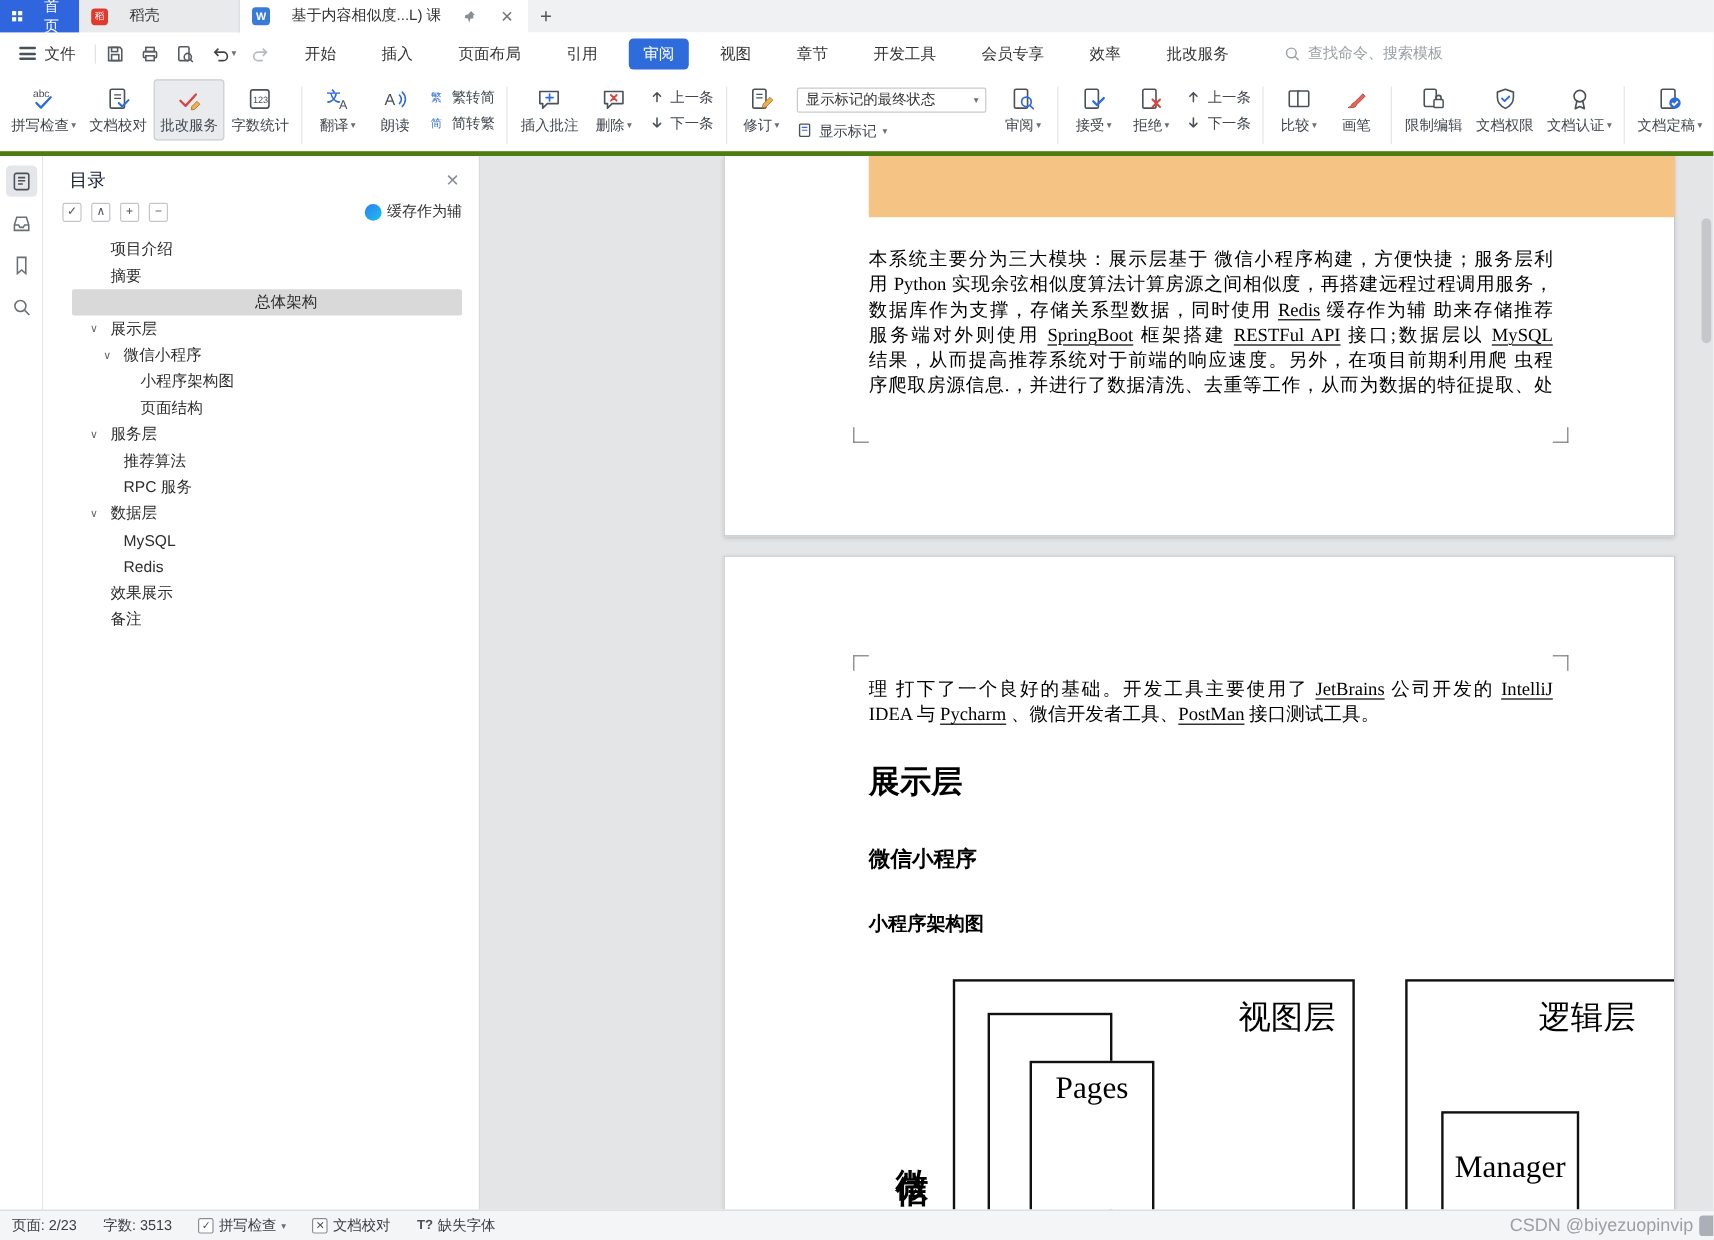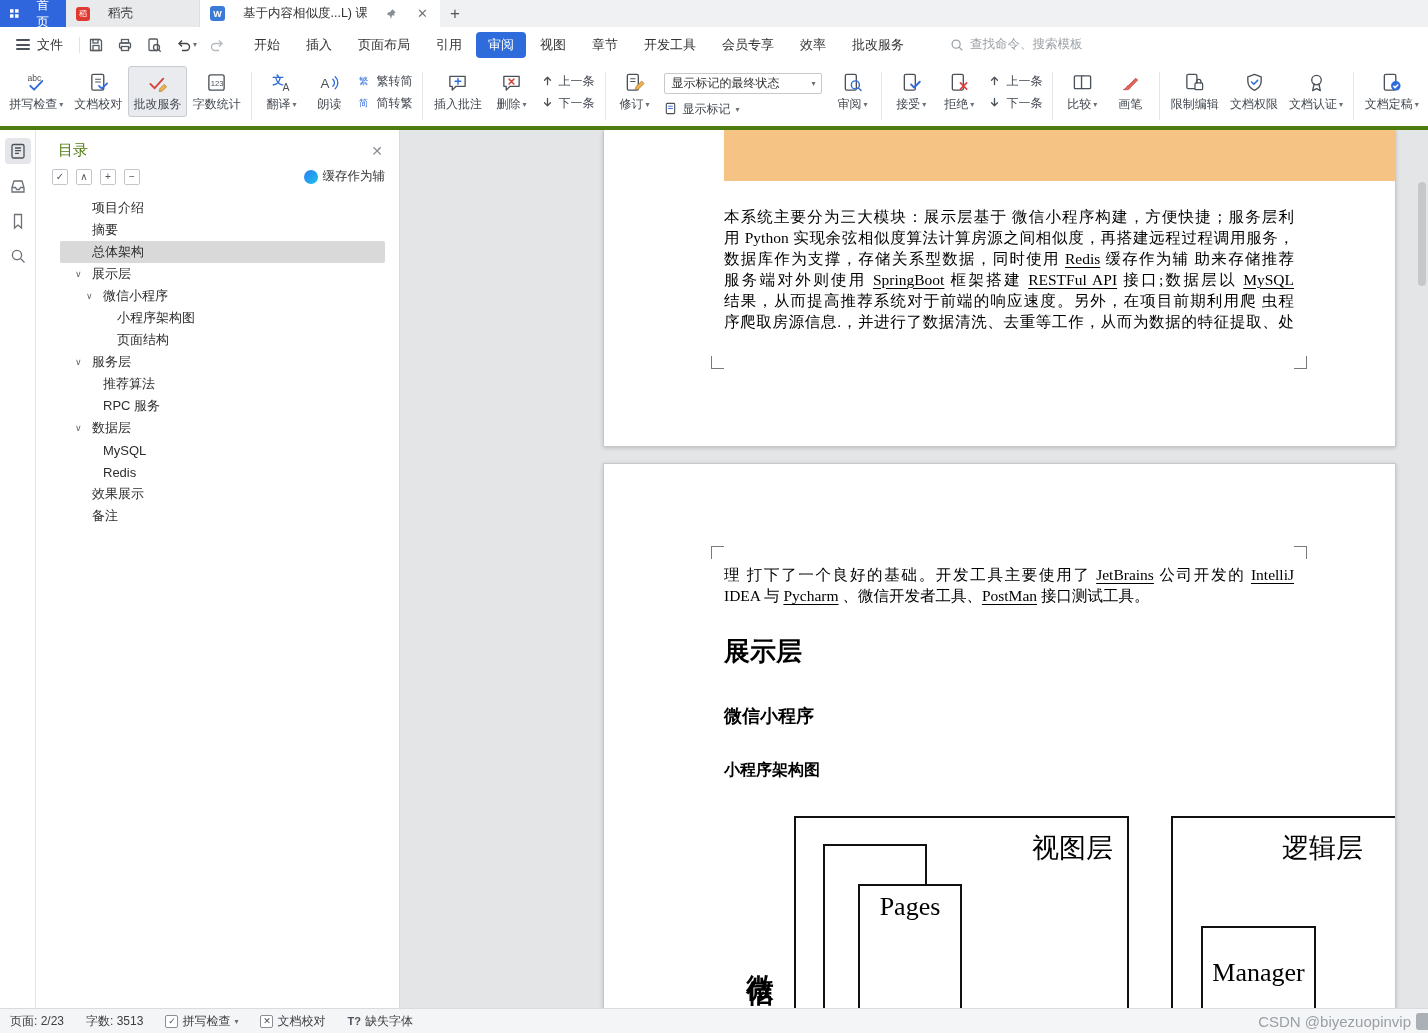--- a/index.html
+++ b/index.html
@@ -20,21 +20,21 @@
   .tab-plus { width:30px; display:flex; align-items:center; justify-content:center; font-size:17px; color:#555; }
 
   
   .menubar { height:35px; background:#fff; display:flex; align-items:center; padding:0 8px; }
   .file-menu { display:flex; align-items:center; gap:7px; font-size:13px; color:#333; padding:0 8px; }
   .hamb { display:inline-block; width:14px; }
   .hamb i { display:block; height:2px; background:#4b5158; margin:2.5px 0; border-radius:1px; }
   .vline { width:1px; height:16px; background:#e0e2e5; margin:0 8px; }
   .qat { display:flex; align-items:center; gap:13px; margin-right:16px; }
   .qat .qbtn { display:flex; align-items:center; gap:2px; }
-  #menu-items { display:flex; align-items:center; gap:2px; }
+  #menu-items { display:flex; align-items:center; gap:14px; }
   .menu-item { font-size:13px; padding:4px 12px; border-radius:4px; white-space:nowrap; }
   .menu-item.active { background:#2f6cdb; color:#fff; }
   .menu-search { margin-left:34px; display:flex; align-items:center; gap:6px; color:#9aa0a6; font-size:12.5px; }
 
   
   .ribbon { height:68px; background:#fff; border-bottom:4px solid #4d7c0f; display:flex; align-items:flex-start; padding:4px 4px 0; }
   .rbtn { display:flex; flex-direction:column; align-items:center; gap:2px; padding:4px 7px 3px; min-width:48px; border:1px solid transparent; border-radius:3px; }
   .rbtn.selected { background:#e9ebee; border-color:#c9ccd1; }
   .ricon { height:23px; display:flex; align-items:center; }
   .rlabel { font-size:12px; color:#41474f; display:flex; align-items:center; gap:2px; white-space:nowrap; }
@@ -46,21 +46,21 @@
   .rcombo { width:158px; height:21px; border:1px solid #c7cacd; border-radius:2px; background:#fff; font-size:12px; color:#333; display:flex; align-items:center; justify-content:space-between; padding:0 6px; }
 
   
   .workspace { display:flex; height:878px; }
   .strip { width:36px; background:#fff; border-right:1px solid #e2e4e7; display:flex; flex-direction:column; align-items:center; gap:9px; padding-top:8px; }
   .strip-btn { width:26px; height:26px; border-radius:4px; display:flex; align-items:center; justify-content:center; }
   .strip-btn.active { background:#e4e6e9; }
 
   .toc-panel { width:364px; background:#fff; border-right:1px solid #d8dadd; }
   .toc-head { display:flex; align-items:center; justify-content:space-between; padding:11px 16px 2px 22px; }
-  .toc-title { font-size:15px; color:#4d7c0f; }
+  .toc-title { font-size:15px; color:#0f172a; }
   .toc-close { color:#8a8f96; font-size:14px; }
   .toc-tools { display:flex; align-items:center; padding:6px 14px 4px 16px; }
   .tbox { width:16px; height:16px; border:1px solid #c3c6ca; border-radius:2px; background:#fff; color:#555; font-size:10px; line-height:1; display:flex; align-items:center; justify-content:center; margin-right:8px; }
   .smart { margin-left:auto; display:flex; align-items:center; gap:5px; font-size:12.5px; color:#333; }
   .smart-ic { width:14px; height:14px; border-radius:50%; background:linear-gradient(135deg,#2f7df6,#18c3e8); }
   #toc-list { padding-top:8px; }
   .toc-row { height:22px; display:flex; align-items:center; font-size:13px; color:#2d2d2d; margin:0 14px 0 24px; border-radius:2px; }
   .toc-row.selected { background:#d9d9d9; }
   .chev { width:17px; font-size:9px; color:#666; text-align:left; }
 
@@ -516,21 +516,21 @@
           <span>缓存作为辅</span>
         </span>
       </div>
       <div id="toc-list">
           <div class="toc-row" style="padding-left: 32px;">
             <span>项目介绍</span>
           </div>
           <div class="toc-row" style="padding-left: 32px;">
             <span>摘要</span>
           </div>
-          <div class="toc-row selected" style="padding-left: 32px;">
+          <div class="toc-row selected" style="padding-left: 32px; justify-content: center;">
             <span>总体架构</span>
           </div>
           <div class="toc-row" style="padding-left: 15px;">
             <span class="chev">∨</span>
             <span>展示层</span>
           </div>
           <div class="toc-row" style="padding-left: 26px;">
             <span class="chev">∨</span>
             <span>微信小程序</span>
           </div>

